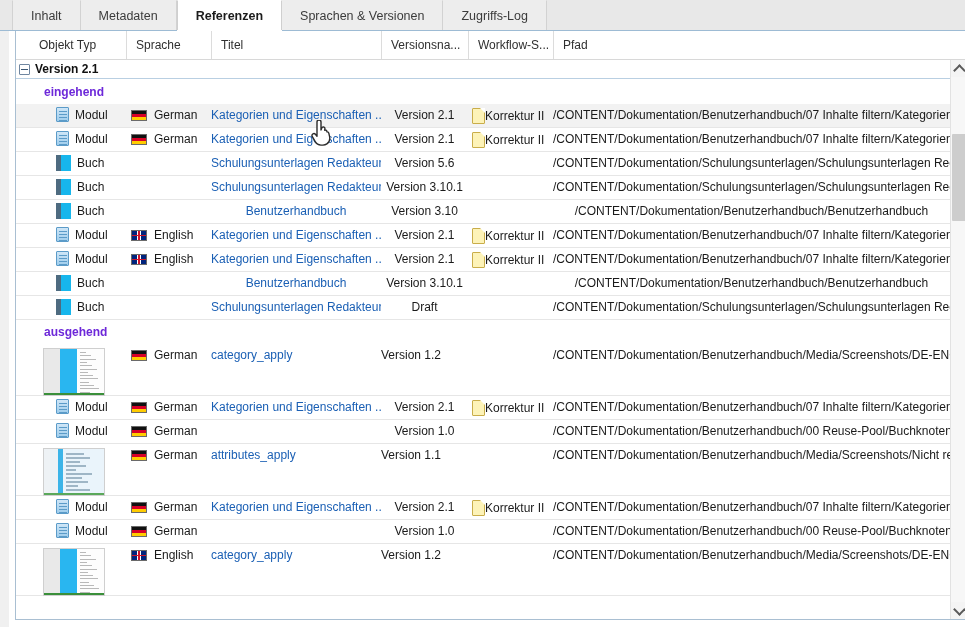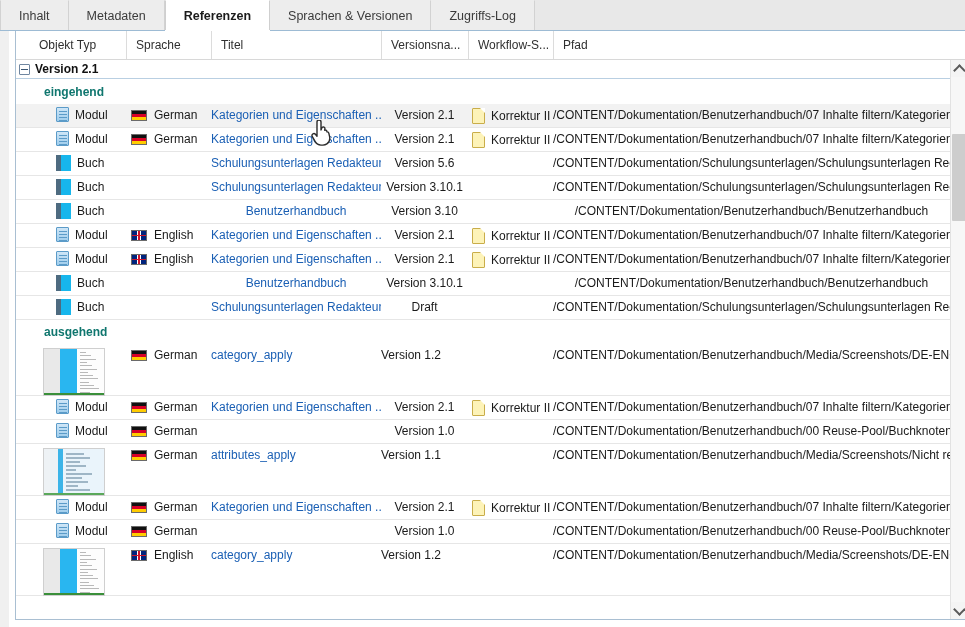--- a/index.html
+++ b/index.html
@@ -25,21 +25,21 @@
     display:flex;align-items:center;justify-content:center;
     padding:0 18px;
     font-size:12.5px;color:#3b3b3b;
     background:#ededed;
     border-right:1px solid #d2d2d2;
     border-top:1px solid transparent;
     box-sizing:border-box;
     cursor:default;
     white-space:nowrap;
   }
-  .tab.first{border-left:1px solid #d2d2d2;margin-left:0;}
+  .tab.first{border-left:1px solid #d2d2d2;margin-left:12px;}
   .tab.active{
     background:#ffffff;
     font-weight:bold;
     color:#1c1c1c;
     border-top:1px solid #ffffff;
     border-left:1px solid #cfcfcf;
     border-right:1px solid #cfcfcf;
     position:relative;
     z-index:3;
     box-shadow:0 1px 0 0 #ffffff;
@@ -105,21 +105,21 @@
   
   .scrollarea{
     position:absolute;left:0;right:17px;top:49px;bottom:0;
     overflow:hidden;background:#ffffff;
   }
   .rows{position:relative;width:100%;}
 
   .sectionrow{
     height:24px;line-height:24px;
     padding-left:28px;
-    font-weight:bold;font-size:12px;color:#0f766e;
+    font-weight:bold;font-size:12px;color:#6d28d9;
     background:#ffffff;
     box-sizing:border-box;
   }
 
   .row{
     position:relative;
     display:flex;align-items:flex-start;
     border-bottom:1px solid #e6e6e6;
     background:#ffffff;
     box-sizing:border-box;
@@ -135,21 +135,21 @@
   .c-ver{position:absolute;left:365px;width:87px;height:100%;padding-top:4px;box-sizing:border-box;}
   .c-wf{position:absolute;left:452px;width:85px;height:100%;padding-top:2px;box-sizing:border-box;display:flex;align-items:flex-start;}
   .c-path{position:absolute;left:537px;right:0;height:100%;padding-top:4px;box-sizing:border-box;overflow:hidden;white-space:nowrap;}
 
   .typewrap{display:flex;align-items:center;gap:6px;padding-left:26px;}
   .typelabel{font-size:12px;color:#1a1a1a;}
   .langwrap{display:flex;align-items:center;gap:7px;padding-left:5px;}
   .langlabel{font-size:12px;color:#1a1a1a;}
   .titlelink{color:#1a5fb4;font-size:12px;white-space:nowrap;overflow:hidden;text-overflow:clip;display:block;cursor:pointer;}
   .vertext{font-size:12px;color:#1a1a1a;white-space:nowrap;}
-  .wfwrap{display:flex;align-items:center;gap:6px;padding-left:4px;padding-top:2px;}
+  .wfwrap{display:flex;align-items:center;gap:0;padding-left:4px;padding-top:2px;}
   .wflabel{font-size:12px;color:#1a1a1a;white-space:nowrap;}
   .pathtext{font-size:12px;color:#1a1a1a;white-space:nowrap;}
 
   
   .ico-modul{
     width:13px;height:15px;position:relative;flex:none;
     background:linear-gradient(180deg,#cfe6f7 0%,#9fcdec 100%);
     border:1px solid #5b9bc8;border-radius:1px;box-sizing:border-box;
   }
   .ico-modul::before{

